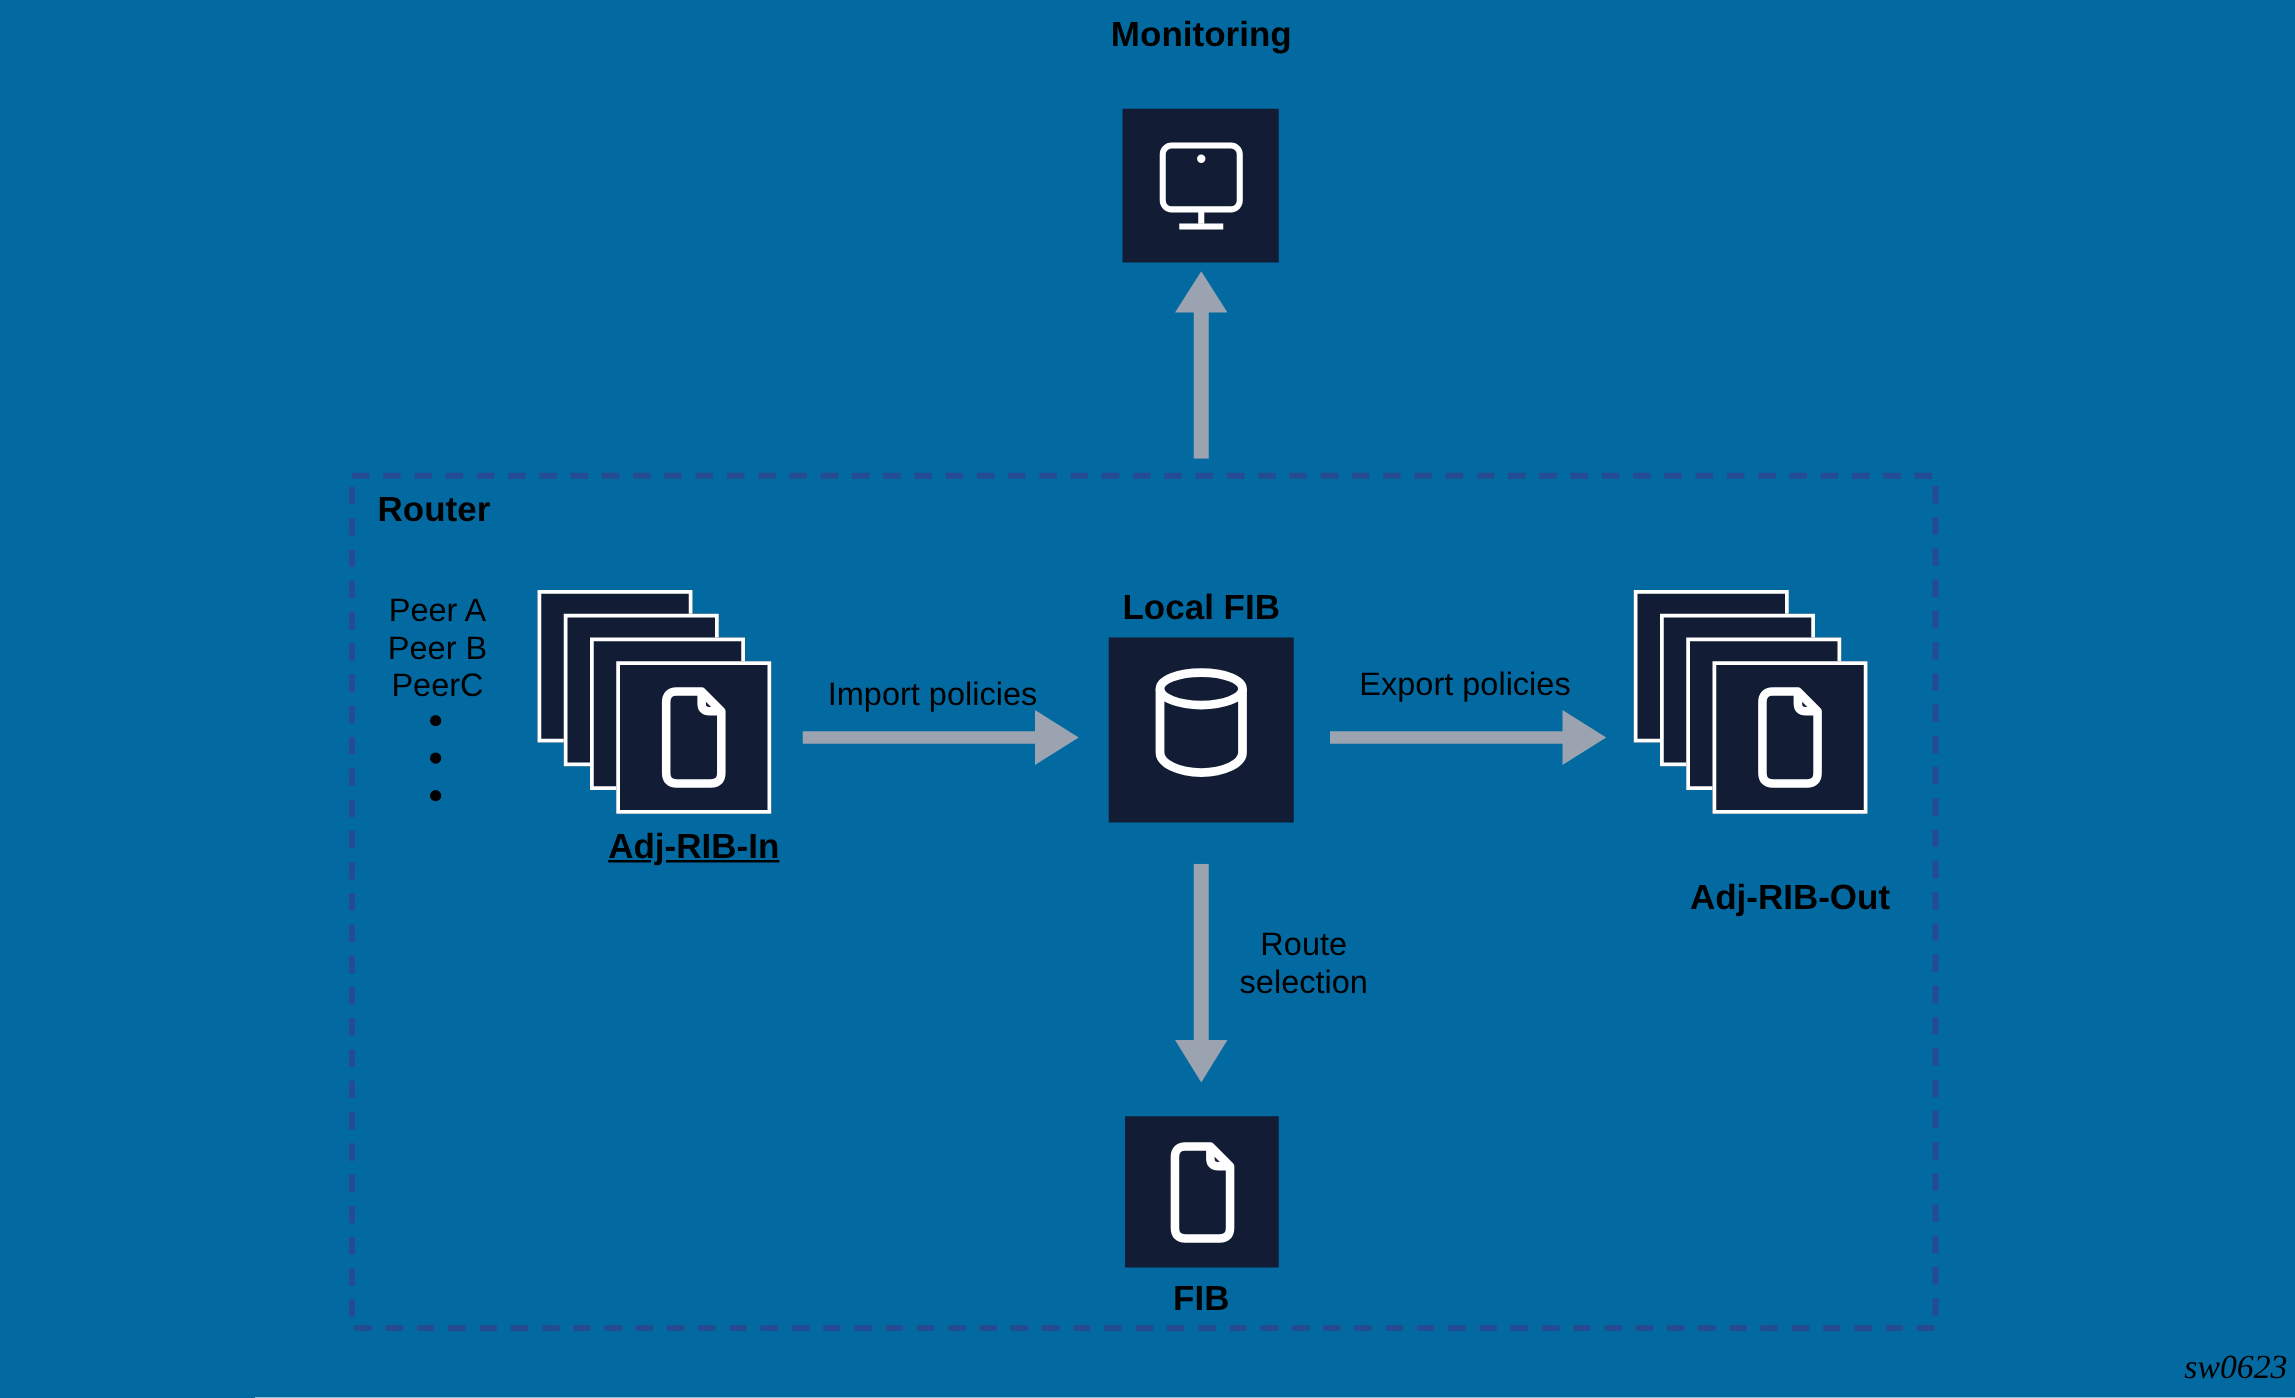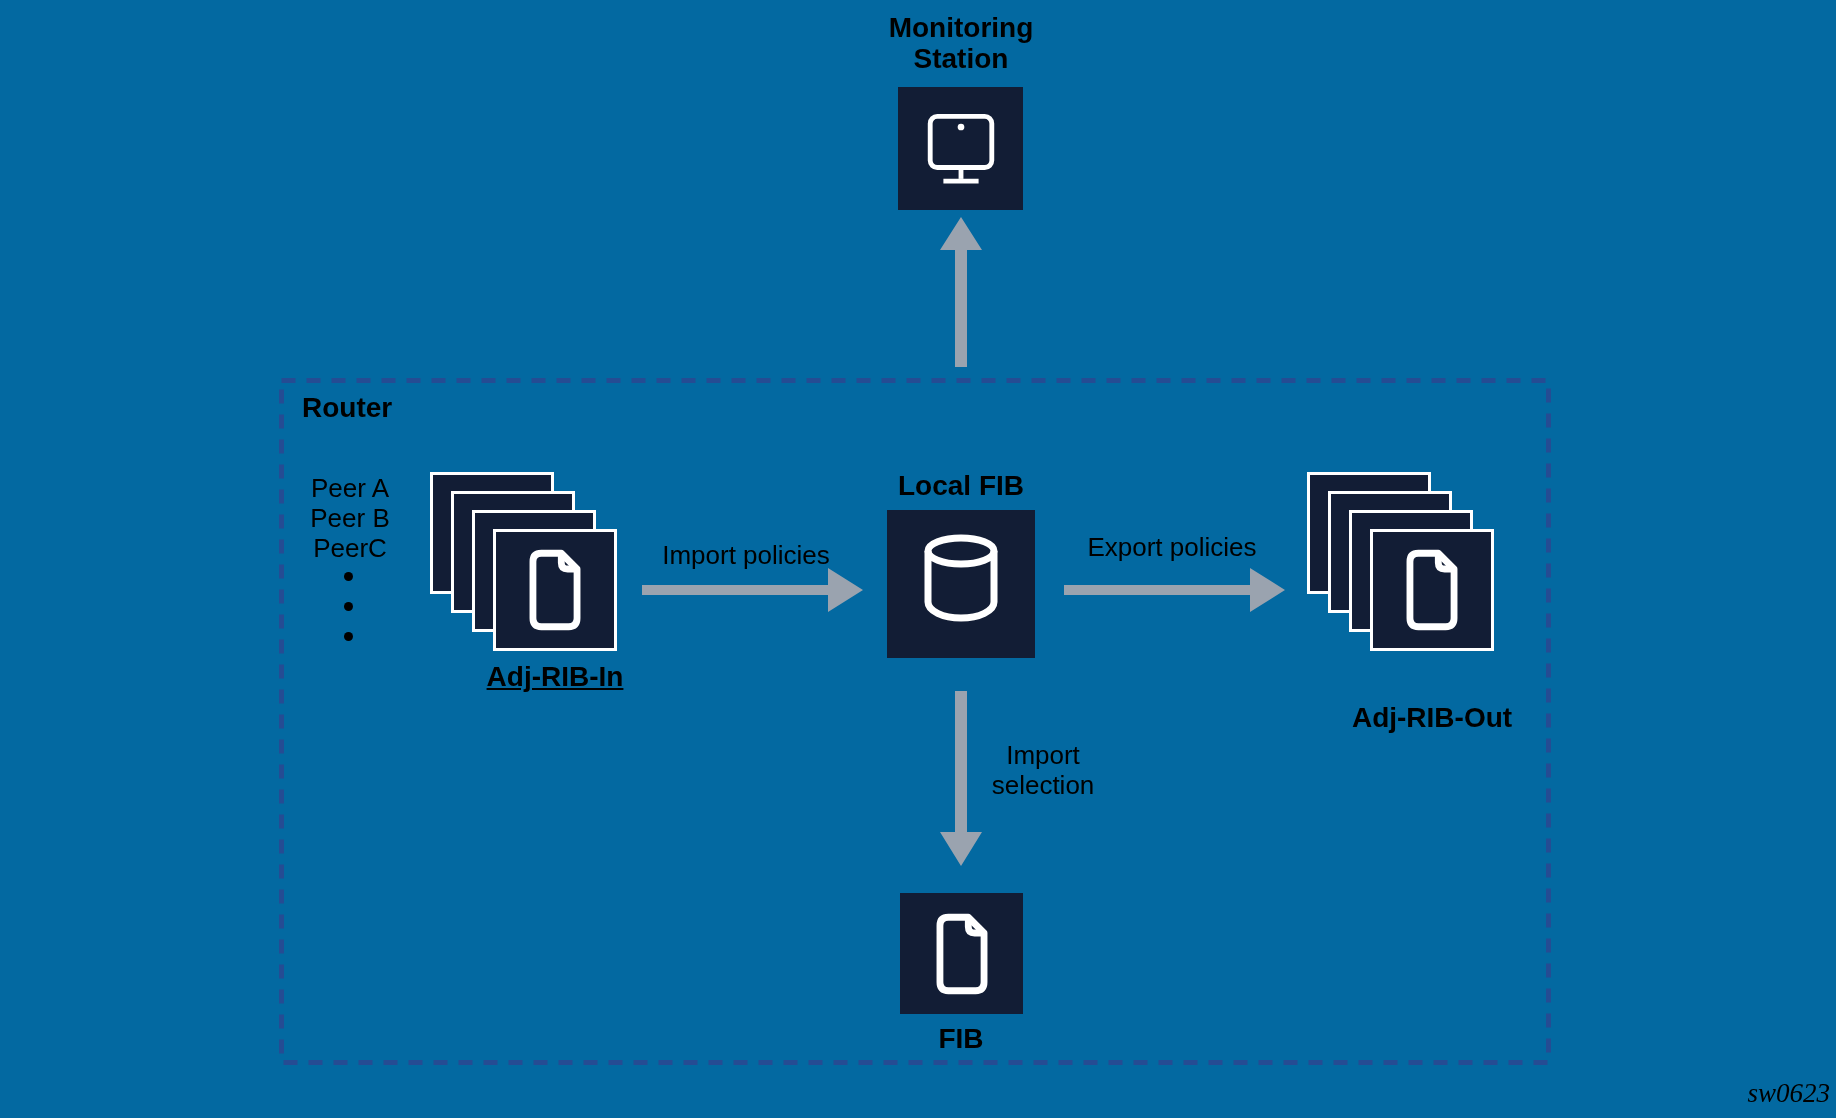--- a/index.html
+++ b/index.html
@@ -75,21 +75,20 @@
   svg { display: block; }
   .white-stroke { stroke: #ffffff; fill: none; }
 </style>
 </head>
 <body>
 
 <div class="canvas">
 
   <div class="abs title-bold" style="left:811px; top:12px; width:300px;">
     <div>Monitoring</div>
-    <div>Station</div>
   </div>
 
   <div class="abs navy-square" style="left:898px; top:87px; width:125px; height:123px;">
     <div class="icon-center">
       <svg width="88" height="88" viewBox="0 0 100 100">
         <rect class="white-stroke" x="15" y="13" width="70" height="58" rx="8" stroke-width="5.5"></rect>
         <circle cx="50" cy="25" r="3.8" fill="#ffffff"></circle>
         <path class="white-stroke" d="M50 71 V84" stroke-width="5.5"></path>
         <path class="white-stroke" d="M30 86.5 H70" stroke-width="5.5"></path>
       </svg>
@@ -168,21 +167,21 @@
     </div>
   </div>
 
   <div class="abs title-bold" style="left:1332px; top:702px; width:200px;">Adj-RIB-Out</div>
 
   <svg class="abs" style="left:940px; top:691px;" width="42" height="175" viewBox="0 0 42 175">
     <polygon class="arrow-fill" points="15,0 27,0 27,141 42,141 21,175 0,141 15,141"></polygon>
   </svg>
 
   <div class="abs plain-label" style="left:943px; top:740px; width:200px; line-height:30px;">
-    <div>Import</div>
+    <div>Route</div>
     <div>selection</div>
   </div>
 
   <div class="abs navy-square" style="left:900px; top:893px; width:123px; height:121px;">
     <div class="icon-center">
       <svg width="64" height="84" viewBox="0 0 60 80">
         <path class="white-stroke" d="M36 5 H17 q-8 0 -8 8 v54 q0 8 8 8 h26 q8 0 8 -8 V20 Z" stroke-width="6.5" stroke-linejoin="round"></path>
         <path class="white-stroke" d="M36 5 v9 q0 6 6 6 h9" stroke-width="6.5" stroke-linejoin="round"></path>
       </svg>
     </div>

